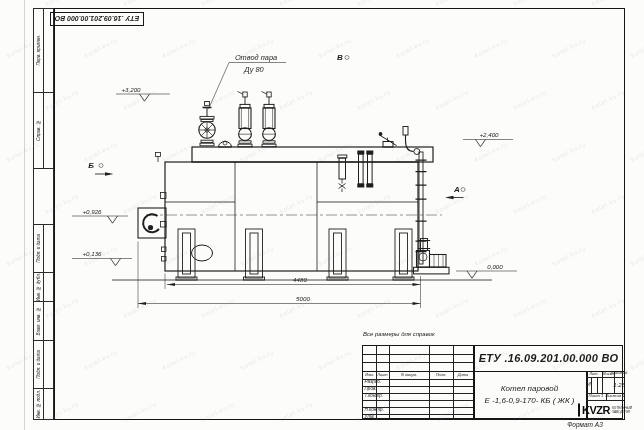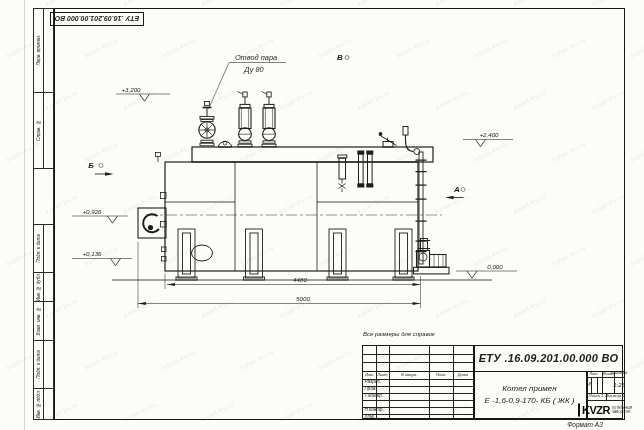--- a/index.html
+++ b/index.html
@@ -326,21 +326,21 @@
     <div class="tbtxt" style="left:1.5px;top:34.5px;font-size:4.6px;font-style:italic;">Разраб.</div>
     <div class="tbtxt" style="left:1.5px;top:41.5px;font-size:4.6px;font-style:italic;">Пров.</div>
     <div class="tbtxt" style="left:1.5px;top:48.5px;font-size:4.6px;font-style:italic;">Т.контр.</div>
     <div class="tbtxt" style="left:1.5px;top:55.5px;font-size:4.6px;font-style:italic;"></div>
     <div class="tbtxt" style="left:1.5px;top:62.5px;font-size:4.6px;font-style:italic;">Н.контр.</div>
     <div class="tbtxt" style="left:1.5px;top:69.5px;font-size:4.6px;font-style:italic;">Утв.</div>
 
     <div class="tbtxt cnt desig" style="left:110px;top:0;width:151px;height:25px;">ЕТУ .16.09.201.00.000  ВО</div>
 
     <div class="cnt" style="position:absolute;left:110px;top:25px;width:113px;height:49px;flex-direction:column;">
-      <div class="nm">Котел примен</div>
+      <div class="nm">Котел паровой</div>
       <div class="nm">Е -1,6-0,9-170- КБ ( ЖК )</div>
     </div>
 
     <div class="tbtxt cnt" style="left:223px;top:25.5px;width:16px;height:5px;font-size:3.9px;font-style:italic;">Лит.</div>
     <div class="tbtxt cnt" style="left:239px;top:25.5px;width:12px;height:5px;font-size:3.9px;font-style:italic;">Масса</div>
     <div class="tbtxt cnt" style="left:251px;top:25.5px;width:10px;height:5px;font-size:3.6px;font-style:italic;">Масштаб</div>
     <div class="tbtxt cnt" style="left:223px;top:31px;width:5.3px;height:16px;font-size:5.5px;font-style:italic;">И</div>
     <div class="tbtxt cnt" style="left:251px;top:31px;width:10px;height:16px;font-size:6px;font-style:italic;">1:25</div>
     <div class="tbtxt cnt" style="left:223px;top:47px;width:20px;height:7px;font-size:4.4px;font-style:italic;">Лист 1</div>
     <div class="tbtxt cnt" style="left:243px;top:47px;width:18px;height:7px;font-size:4.4px;font-style:italic;">Листов 2</div>

